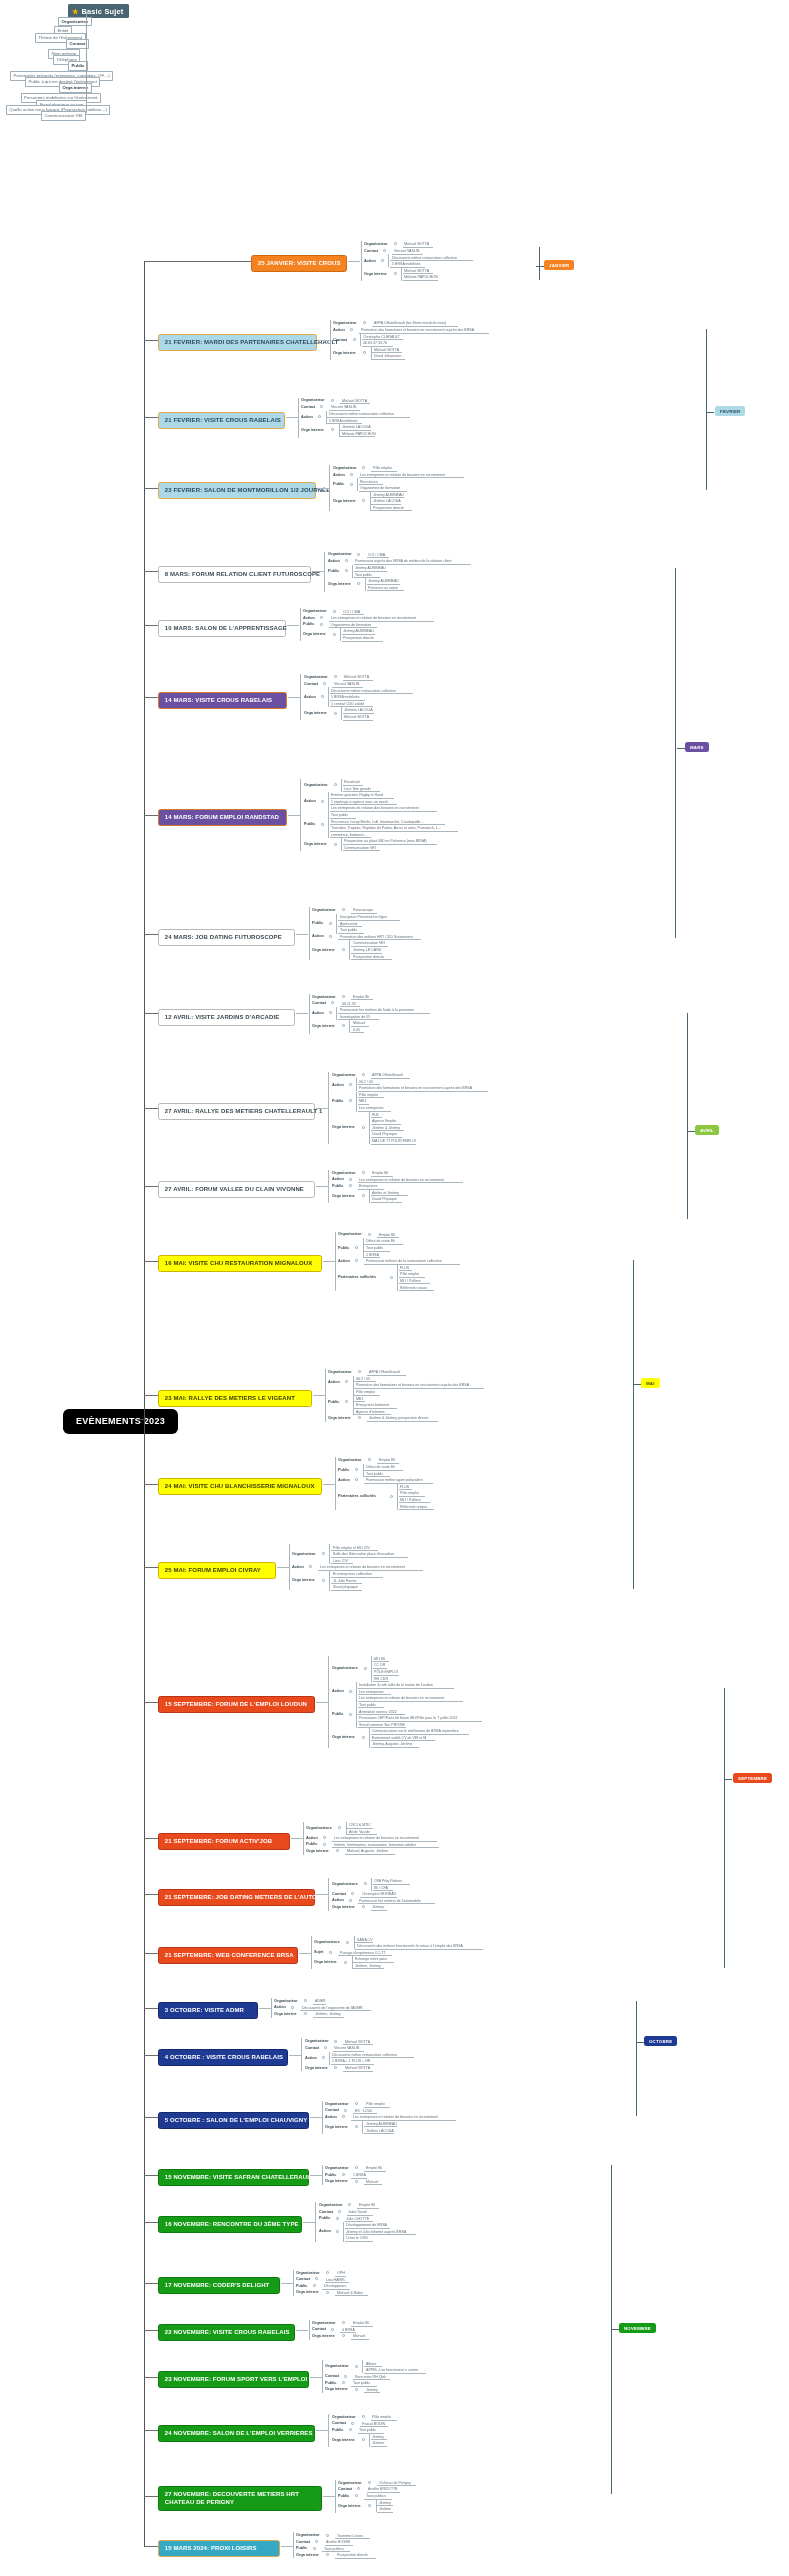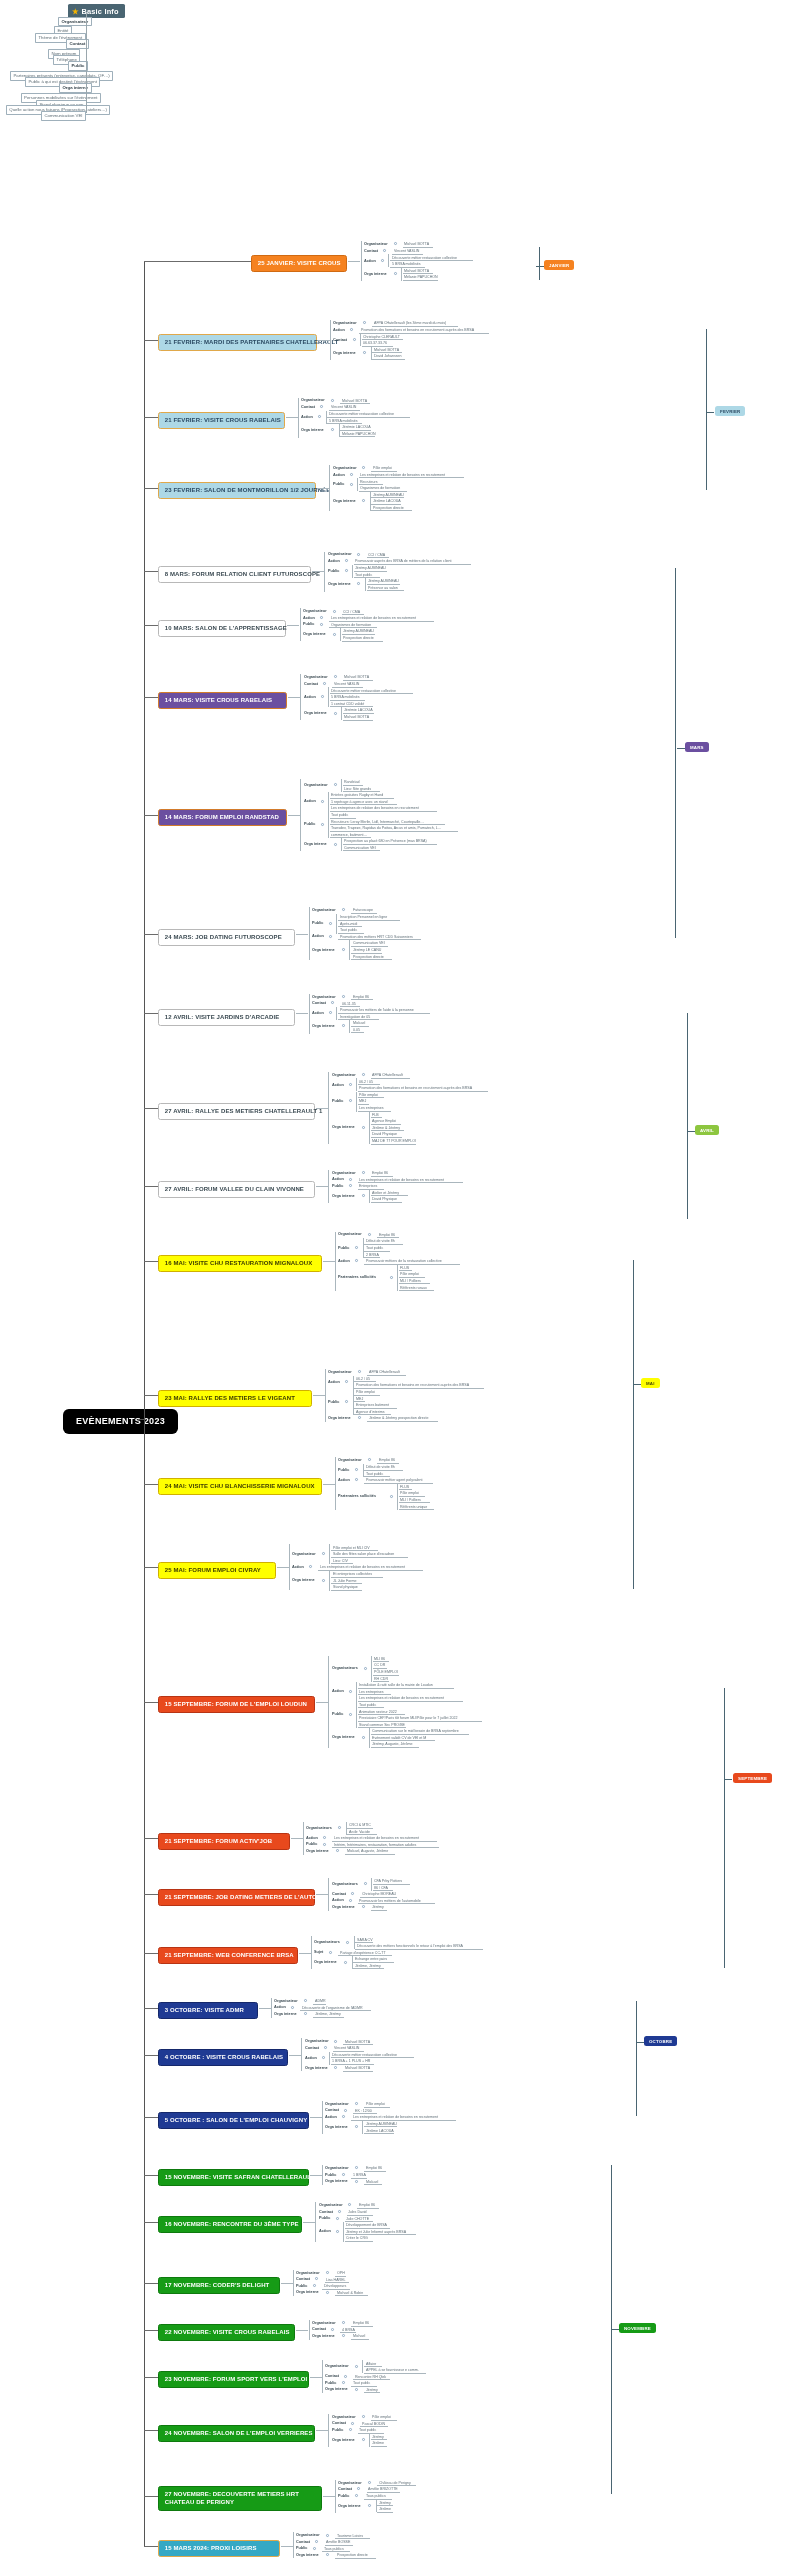--- a/index.html
+++ b/index.html
@@ -108,21 +108,21 @@
   .vdet  { position:absolute; background:#aab6bd; width:0.5px; }
   .hdet  { position:absolute; background:#aab6bd; height:0.5px; }
   .vmon  { position:absolute; background:#4a6572; width:0.9px; }
   .hmon  { position:absolute; background:#4a6572; height:0.9px; }
 </style>
 </head>
 <body>
 
 <div id="legend-root-node" class="legend-root" style="left:68px; top:4.1px;">
   <span class="star">★</span>
-  <span>Basic Info</span>
+  <span>Basic Sujet</span>
 </div>
 <div id="legend-items">
     <div class="lg b" style="left: 58px; top: 16.5px;">Organisateur</div>
     <div class="lg" style="left: 54px; top: 26px;">Entité</div>
     <div class="lg" style="left: 35px; top: 33px;">Thème de l'évènement</div>
     <div class="lg b" style="left: 66px; top: 39px;">Contact</div>
     <div class="lg" style="left: 48px; top: 49px;">Nom prénom</div>
     <div class="lg" style="left: 53px; top: 55px;">Téléphone</div>
     <div class="lg b" style="left: 68px; top: 61px;">Public</div>
     <div class="lg" style="left: 10px; top: 71px;">Partenaires présents (entreprise, candidats, OF…)</div>

